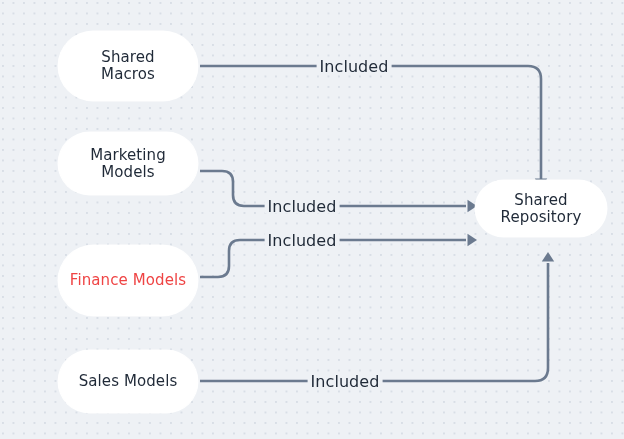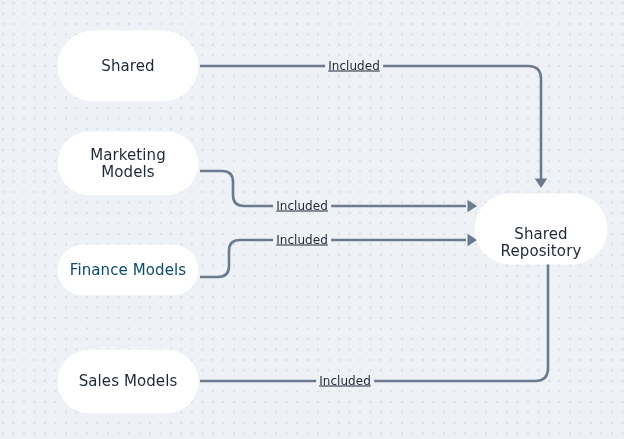--- a/index.html
+++ b/index.html
@@ -42,26 +42,25 @@
     line-height: 17px;
     letter-spacing: 0.1px;
     padding: 4px 10px;
     box-shadow: 0 0 0 0.5px rgba(255,255,255,0.9);
   }
   .edge-label {
     position: absolute;
     transform: translate(-50%, -50%);
     background: #eef1f5;
     color: #1f2937;
-    font-size: 12px;
+    font-size: 16px;
     line-height: 13px;
     padding: 1px 3px;
     white-space: nowrap;
     letter-spacing: 0.05px;
-    text-decoration: underline;
   }
 </style>
 </head>
 <body>
 
 <div id="canvas">
 
   <svg id="edge-layer" viewBox="0 0 624 439" width="624" height="439" xmlns="http://www.w3.org/2000/svg">
     <g id="edge-paths" fill="none" stroke="#6b7a8f" stroke-width="2.6" stroke-linecap="butt" stroke-linejoin="round">
         <path d="M 200 66 L 528 66 Q 541 66 541 79 L 541 181"></path>
@@ -74,32 +73,33 @@
         <polygon points="477,206 467.5,199.8 467.5,212.2"></polygon>
         <polygon points="477,240 467.5,233.8 467.5,246.2"></polygon>
         <polygon points="548,252 541.8,261.5 554.2,261.5"></polygon>
       </g>
   </svg>
 
   <div id="node-layer">
       <div class="node" style="left: 58px; top: 31px; width: 140px; height: 70px; background: rgb(255, 255, 255); color: rgb(31, 41, 55);">
         <div>
           <div>Shared</div>
+          <div>Macros</div>
         </div>
       </div>
       <div class="node" style="left: 58px; top: 132px; width: 140px; height: 63px; background: rgb(255, 255, 255); color: rgb(31, 41, 55);">
         <div>Marketing Models</div>
       </div>
-      <div class="node" style="left: 58px; top: 245px; width: 140px; height: 50px; background: rgb(255, 255, 255); color: #0c4a6e;">
+      <div class="node" style="left: 58px; top: 245px; width: 140px; height: 71px; background: rgb(255, 255, 255); color: #ef4444;">
         <div>Finance Models</div>
       </div>
       <div class="node" style="left: 58px; top: 350px; width: 140px; height: 63px; background: rgb(255, 255, 255); color: rgb(31, 41, 55); text-align: right;">
         <div>Sales Models</div>
       </div>
-      <div class="node" style="left: 475px; top: 194px; width: 132px; height: 70px; background: rgb(255, 255, 255); color: rgb(31, 41, 55); align-items: flex-end;">
+      <div class="node" style="left: 475px; top: 180px; width: 132px; height: 57px; background: rgb(255, 255, 255); color: rgb(31, 41, 55);">
         <div>Shared Repository</div>
       </div>
     </div>
 
   <div id="label-layer">
       <div class="edge-label" style="left: 354px; top: 66px; background: rgb(238, 241, 245); color: rgb(31, 41, 55);">Included</div>
       <div class="edge-label" style="left: 302px; top: 206px; background: rgb(238, 241, 245); color: rgb(31, 41, 55);">Included</div>
       <div class="edge-label" style="left: 302px; top: 240px; background: rgb(238, 241, 245); color: rgb(31, 41, 55);">Included</div>
       <div class="edge-label" style="left: 345px; top: 381px; background: rgb(238, 241, 245); color: rgb(31, 41, 55);">Included</div>
     </div>

